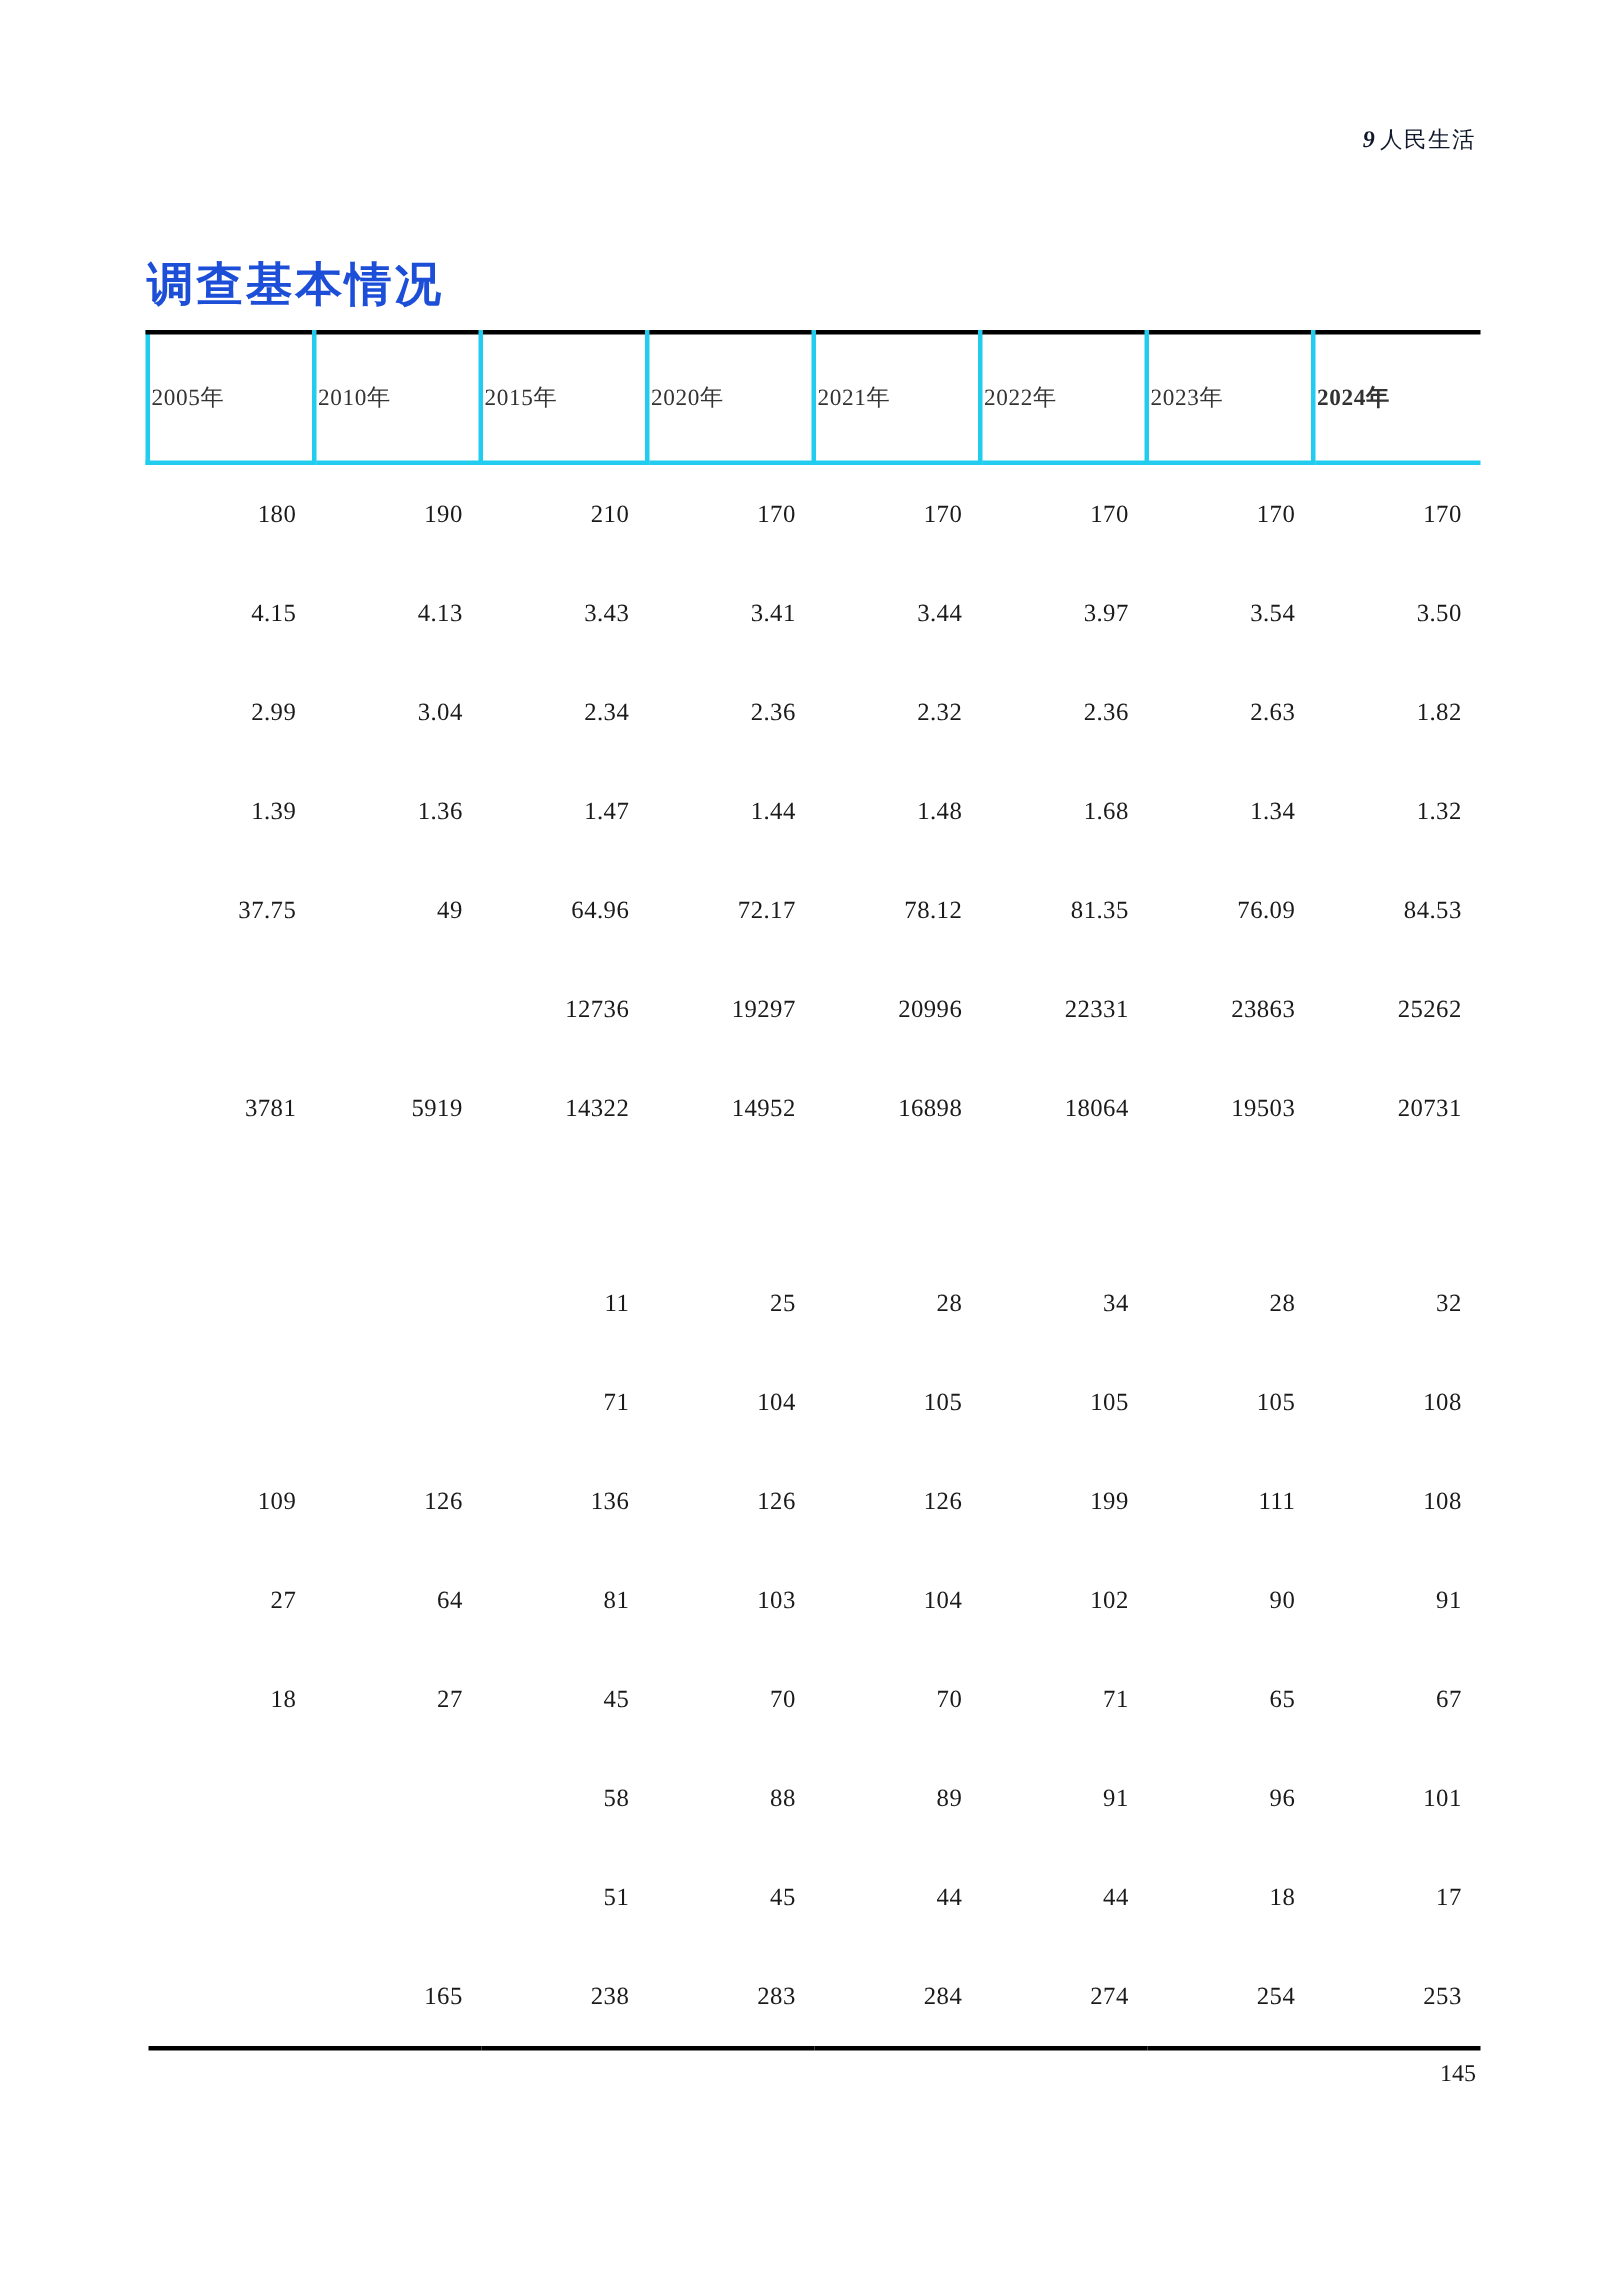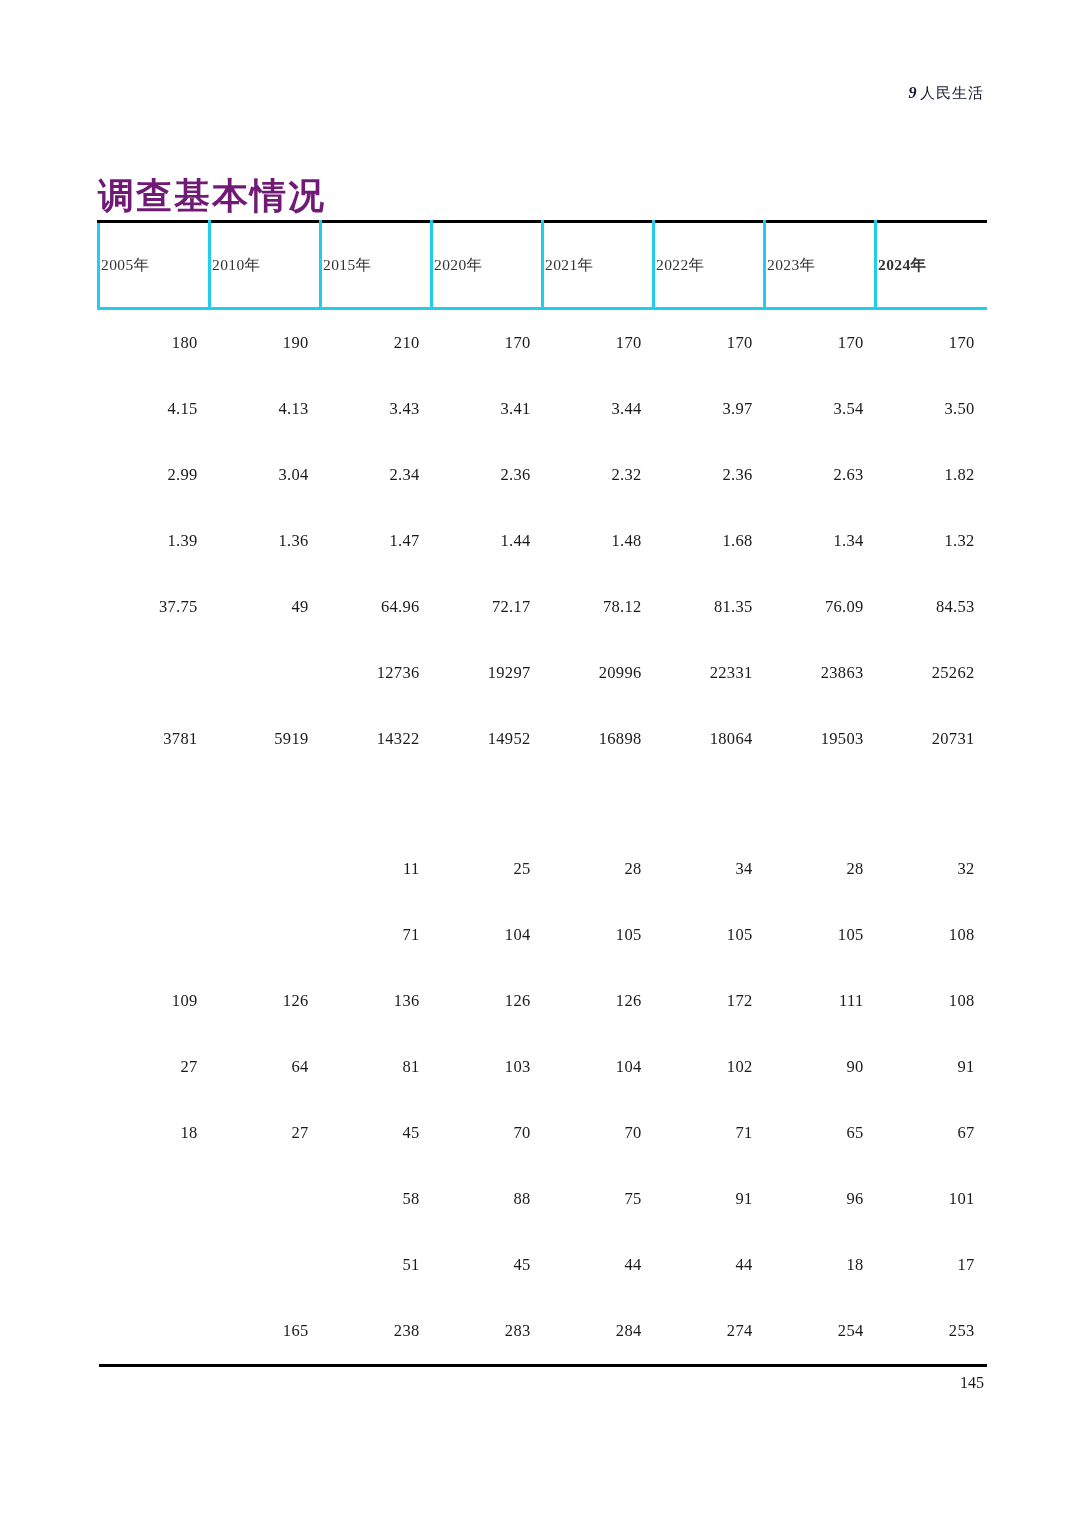--- a/index.html
+++ b/index.html
@@ -36,24 +36,24 @@
     font-family: "DejaVu Serif", "Liberation Serif", serif;
     font-size: 15px;
     letter-spacing: 1px;
   }
 
   
   .page-title {
     position: absolute;
     top: 148px;
     left: 98px;
-    font-size: 36px;
+    font-size: 31px;
     font-family: Liberation Serif, serif;
     letter-spacing: 2px;
-    color: #701a75;
+    color: #1d4ed8;
     white-space: nowrap;
   }
 
   
   .table-wrap {
     position: absolute;
     top: 220px;
     left: 97px;
     width: 888px;
   }
@@ -246,21 +246,21 @@
           <td>105</td>
           <td>105</td>
           <td>108</td>
         </tr>
         <tr class="data-row">
           <td>109</td>
           <td>126</td>
           <td>136</td>
           <td>126</td>
           <td>126</td>
-          <td>172</td>
+          <td>199</td>
           <td>111</td>
           <td>108</td>
         </tr>
         <tr class="data-row">
           <td>27</td>
           <td>64</td>
           <td>81</td>
           <td>103</td>
           <td>104</td>
           <td>102</td>
@@ -275,21 +275,21 @@
           <td>70</td>
           <td>71</td>
           <td>65</td>
           <td>67</td>
         </tr>
         <tr class="data-row">
           <td class="empty"></td>
           <td class="empty"></td>
           <td>58</td>
           <td>88</td>
-          <td>75</td>
+          <td>89</td>
           <td>91</td>
           <td>96</td>
           <td>101</td>
         </tr>
         <tr class="data-row">
           <td class="empty"></td>
           <td class="empty"></td>
           <td>51</td>
           <td>45</td>
           <td>44</td>

